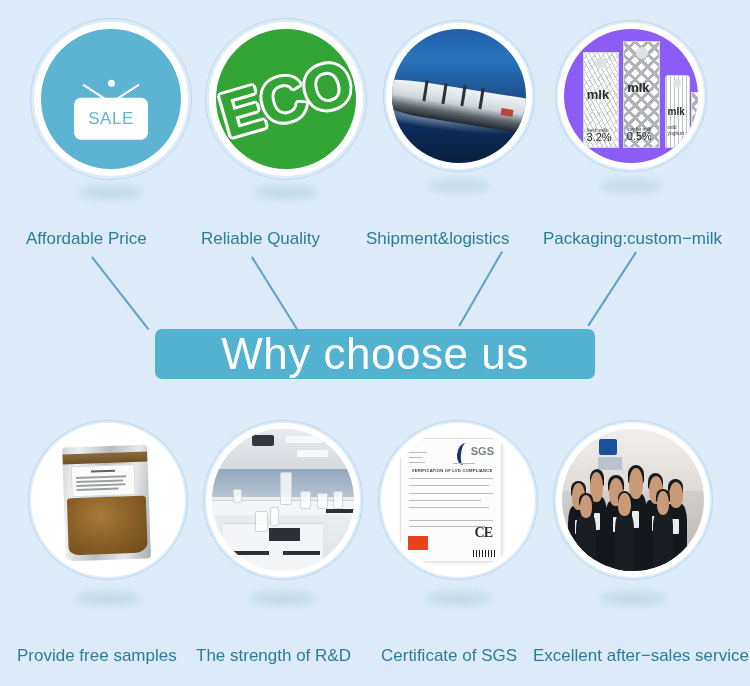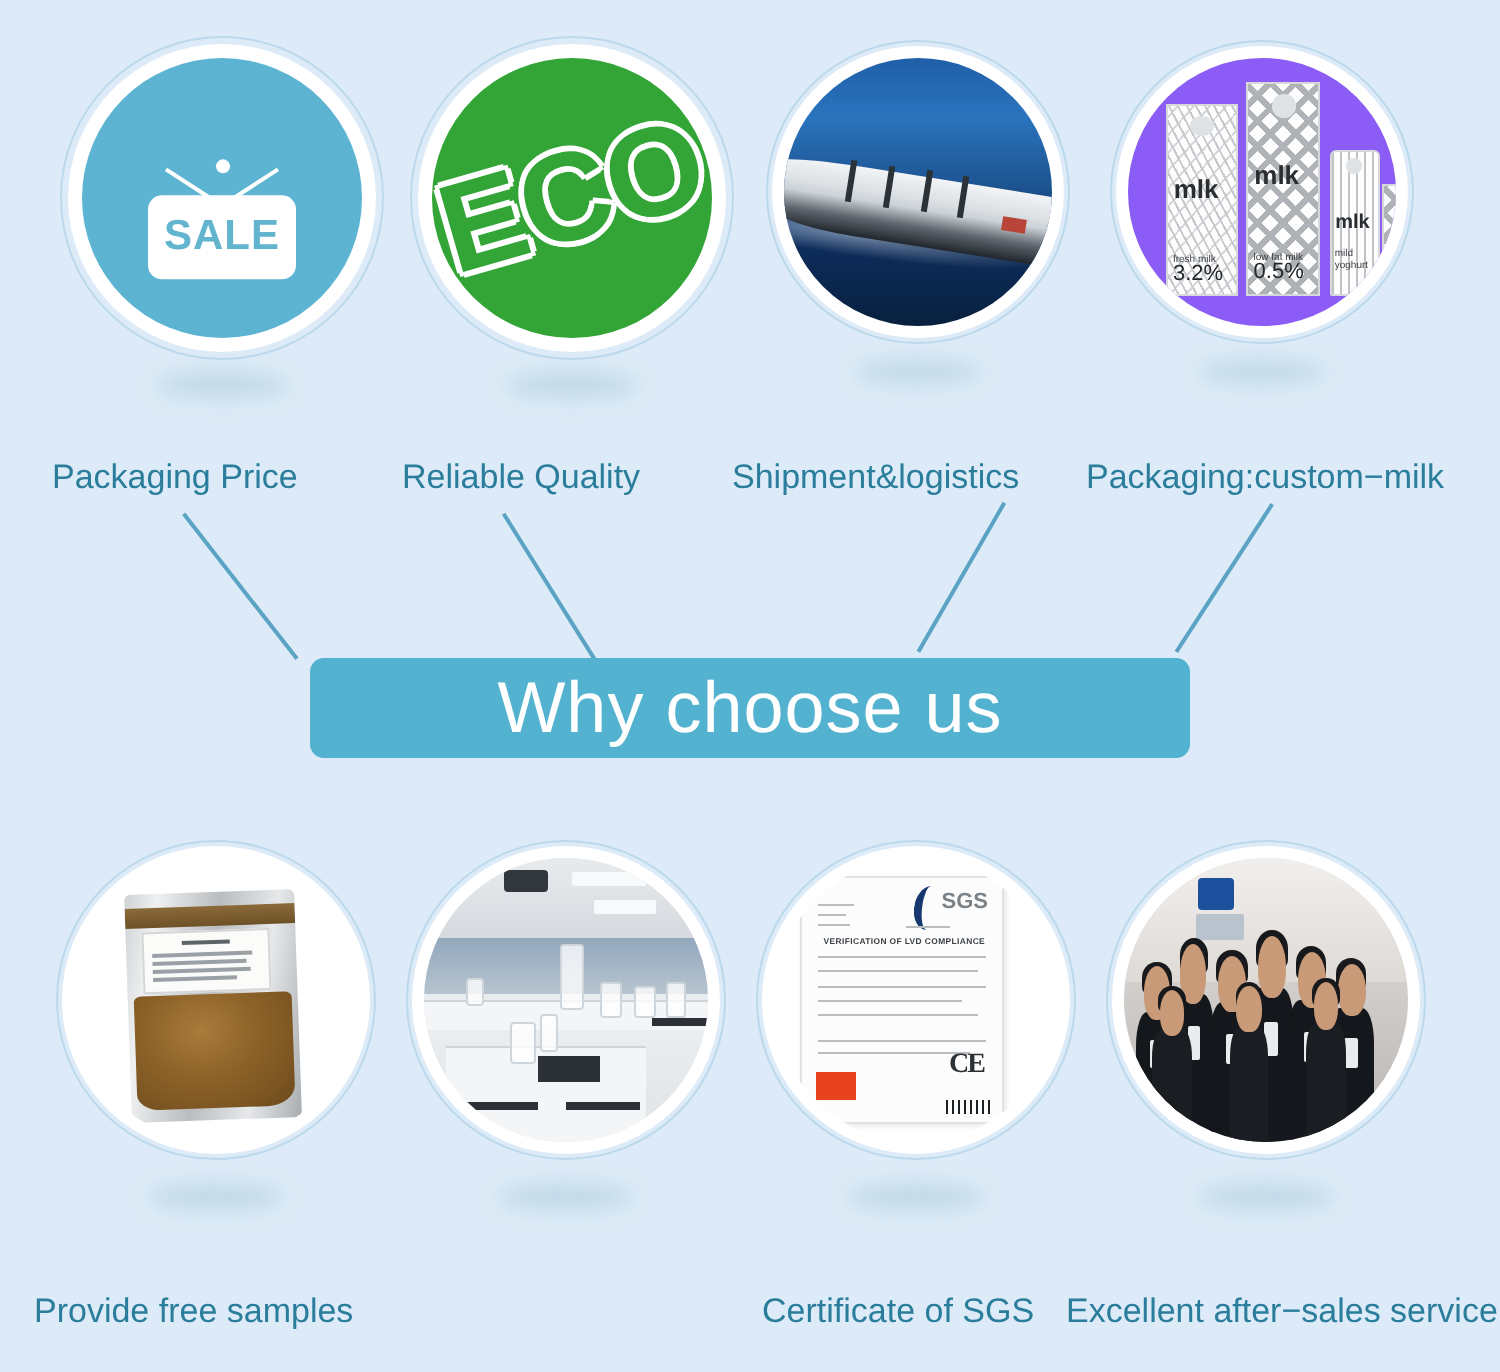--- a/index.html
+++ b/index.html
@@ -74,22 +74,22 @@
     background: #fff;
     border-radius: 7px;
     display: flex;
     align-items: center;
     justify-content: center;
     position: relative;
     top: 18px;
   }
   .sale-text {
     color: #63b4cf;
-    font-size: 21px;
-    font-weight: bold;
+    font-size: 17px;
+    font-weight: normal;
     letter-spacing: .5px;
     font-family: "Liberation Sans", sans-serif;
   }
   .sale-hook {
     position: absolute;
     left: 50%;
     top: 0;
     width: 7px;
     height: 7px;
     margin-left: -3.5px;
@@ -449,21 +449,21 @@
     width: 440px;
     height: 50px;
     background: #52b2cf;
     border-radius: 7px;
     display: flex;
     align-items: center;
     justify-content: center;
   }
   .banner-text {
     color: #ffffff;
-    font-size: 36px;
+    font-size: 44px;
     letter-spacing: .5px;
     font-family: "Liberation Sans", sans-serif;
     white-space: nowrap;
   }
   .watermark {
     position: absolute;
     left: 0; right: 0;
     top: 318px;
     text-align: center;
     font-size: 26px;
@@ -544,21 +544,21 @@
         <div class="brand" style="font-size:10px; top:42%;">mlk</div>
         <div class="lbl">mild yoghurt</div>
       </div>
       <div class="carton carton4">
         <div class="tex tex-check"></div>
       </div>
     </div>
   </div>
   <div class="shadow-ellipse" style="left:599px; top:180px; width:64px; height:12px;"></div>
 
-  <div class="cap-label" style="left:26px; top:229px;">Packaging Price</div>
+  <div class="cap-label" style="left:26px; top:229px;">Affordable Price</div>
   <div class="cap-label" style="left:201px; top:229px;">Reliable Quality</div>
   <div class="cap-label" style="left:366px; top:229px;">Shipment&amp;logistics</div>
   <div class="cap-label" style="left:543px; top:229px;">Packaging:custom−milk</div>
 
   <div class="connector" style="left:92px;  top:256px; width:92px;  transform:rotate(52deg);"></div>
   <div class="connector" style="left:252px; top:256px; width:86px;  transform:rotate(58deg);"></div>
   <div class="connector" style="left:459px; top:325px; width:86px;  transform:rotate(-60deg);"></div>
   <div class="connector" style="left:588px; top:325px; width:88px;  transform:rotate(-57deg);"></div>
 
   <div class="banner">
@@ -685,16 +685,17 @@
       </div>
       <div class="person" style="left:64%; width:14%; height:42%; background:#1a1d21;">
         <div class="hair"></div>
         <div class="head"></div>
       </div>
     </div>
   </div>
   <div class="shadow-ellipse" style="left:599px; top:592px; width:68px; height:13px;"></div>
 
   <div class="cap-label" style="left:17px;  top:646px;">Provide free samples</div>
+  <div class="cap-label" style="left:196px; top:646px;">The strength of R&amp;D</div>
   <div class="cap-label" style="left:381px; top:646px;">Certificate of SGS</div>
   <div class="cap-label" style="left:533px; top:646px;">Excellent after−sales service</div>
 
 </div>
 
 </body></html>

